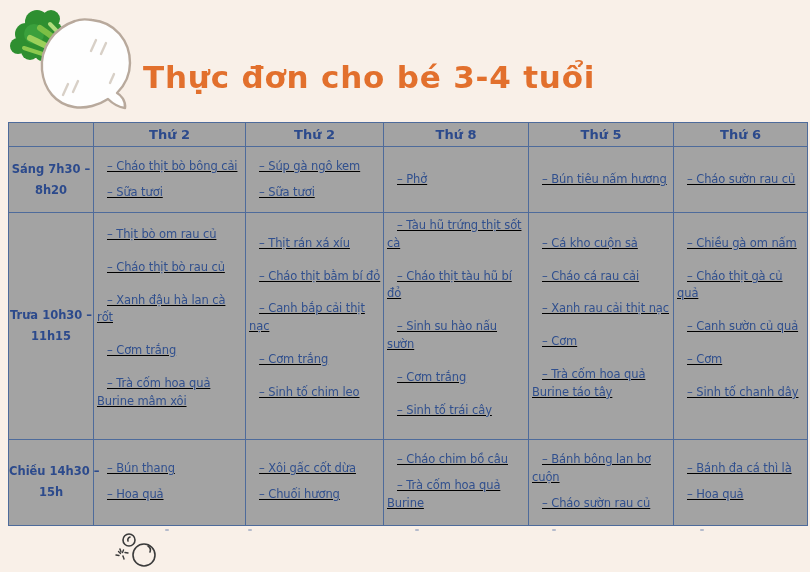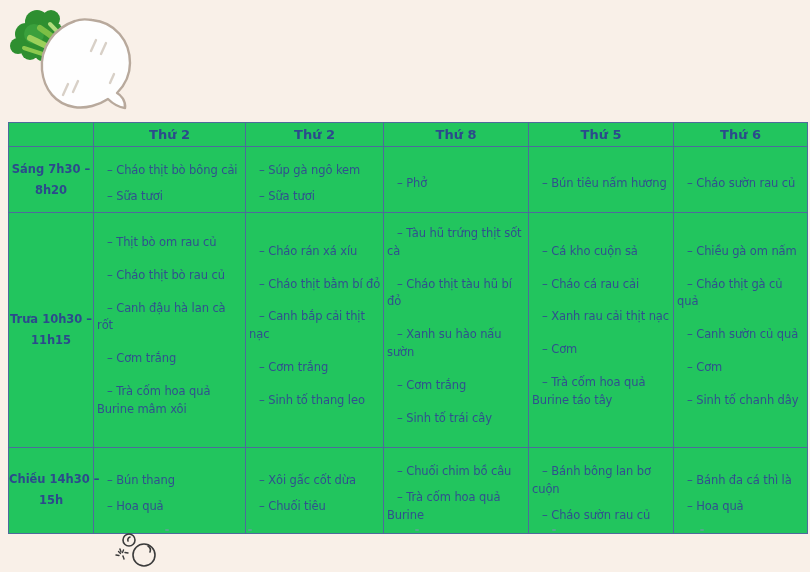--- a/index.html
+++ b/index.html
@@ -22,39 +22,40 @@
   .mascot{
     position:absolute;left:6px;top:4px;
   }
   .doodle{
     position:absolute;left:110px;top:531px;
   }
   table.menu{
     position:absolute;left:8px;top:122px;
     width:799px;
     border-collapse:collapse;table-layout:fixed;
-    background:#22c55e;
+    background:#a3a3a3;
   }
   table.menu th,table.menu td{
     border:1.5px solid #4e6b9b;
   }
   table.menu thead th{
     height:21px;
     font-size:13px;font-weight:bold;color:#2c4a8c;
     text-align:center;padding:1px 0;
   }
   table.menu th.rowlabel{
     font-size:11.5px;font-weight:bold;color:#2c4a8c;
     text-align:center;vertical-align:middle;
     line-height:1.8;padding:0;
   }
   table.menu th.rowlabel span{display:block;white-space:nowrap;}
   table.menu td{
     vertical-align:middle;
-    padding:12px 1px 4px 3px;
+    padding:4px 1px 4px 3px;
+    text-decoration:underline;
   }
   tr.r0{height:66px;}
   tr.r1{height:226px;}
   tr.r2{height:86px;}
   .item{
     margin:0 0 8px 0;
     font-size:11.5px;line-height:1.55;
     color:#31508e;
     text-indent:10px; 
     letter-spacing:-0.1px;
@@ -106,20 +107,21 @@
       <g stroke="#d8d0c7" stroke-width="2.4" stroke-linecap="round">
         <path d="M90 36 L85 47"></path>
         <path d="M100 39 L95 50"></path>
         <path d="M62 80 L57 91"></path>
         <path d="M72 77 L67 88"></path>
         <path d="M108 70 L104 79"></path>
       </g>
     </svg>
   </div>
 
+  <h1 class="page-title">Thực đơn cho bé 3-4 tuổi</h1>
 
   <table class="menu">
     <colgroup>
       <col style="width:85px">
       <col style="width:152px">
       <col style="width:138px">
       <col style="width:145px">
       <col style="width:145px">
       <col style="width:134px">
     </colgroup>
@@ -158,35 +160,35 @@
           </td>
         </tr>
         <tr class="r1">
           <th class="rowlabel">
             <span>Trưa 10h30 –</span>
             <span>11h15</span>
           </th>
           <td>
             <p class="item">– Thịt bò om rau củ</p>
             <p class="item">– Cháo thịt bò rau củ</p>
-            <p class="item">– Canh đậu hà lan cà rốt</p>
+            <p class="item">– Xanh đậu hà lan cà rốt</p>
             <p class="item">– Cơm trắng</p>
             <p class="item">– Trà cốm hoa quả Burine mâm xôi</p>
           </td>
           <td>
-            <p class="item">– Cháo rán xá xíu</p>
+            <p class="item">– Thịt rán xá xíu</p>
             <p class="item">– Cháo thịt bằm bí đỏ</p>
             <p class="item">– Canh bắp cải thịt nạc</p>
             <p class="item">– Cơm trắng</p>
-            <p class="item">– Sinh tố thang leo</p>
+            <p class="item">– Sinh tố chim leo</p>
           </td>
           <td>
             <p class="item">– Tàu hũ trứng thịt sốt cà</p>
             <p class="item">– Cháo thịt tàu hũ bí đỏ</p>
-            <p class="item">– Xanh su hào nấu sườn</p>
+            <p class="item">– Sinh su hào nấu sườn</p>
             <p class="item">– Cơm trắng</p>
             <p class="item">– Sinh tố trái cây</p>
           </td>
           <td>
             <p class="item">– Cá kho cuộn sả</p>
             <p class="item">– Cháo cá rau cải</p>
             <p class="item">– Xanh rau cải thịt nạc</p>
             <p class="item">– Cơm</p>
             <p class="item">– Trà cốm hoa quả Burine táo tây</p>
           </td>
@@ -202,24 +204,24 @@
           <th class="rowlabel">
             <span>Chiều 14h30 –</span>
             <span>15h</span>
           </th>
           <td>
             <p class="item">– Bún thang</p>
             <p class="item">– Hoa quả</p>
           </td>
           <td>
             <p class="item">– Xôi gấc cốt dừa</p>
-            <p class="item">– Chuối tiêu</p>
-          </td>
-          <td>
-            <p class="item">– Chuối chim bồ câu</p>
+            <p class="item">– Chuối hương</p>
+          </td>
+          <td>
+            <p class="item">– Cháo chim bồ câu</p>
             <p class="item">– Trà cốm hoa quả Burine</p>
           </td>
           <td>
             <p class="item">– Bánh bông lan bơ cuộn</p>
             <p class="item">– Cháo sườn rau củ</p>
           </td>
           <td>
             <p class="item">– Bánh đa cá thì là</p>
             <p class="item">– Hoa quả</p>
           </td>

